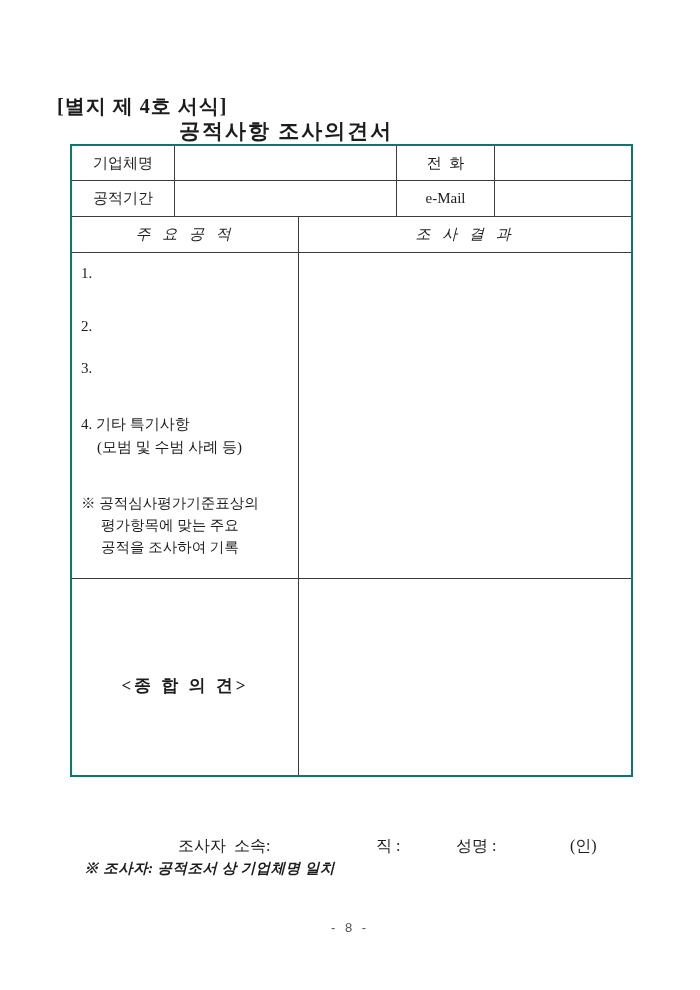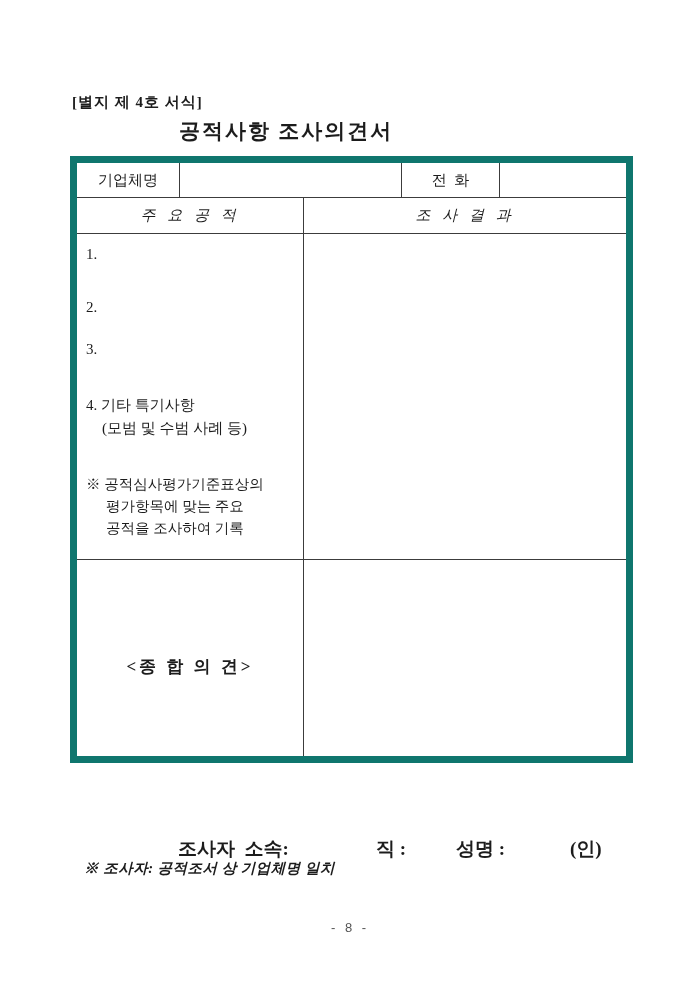--- a/index.html
+++ b/index.html
@@ -7,31 +7,31 @@
     width:700px;height:990px;
     background:#ffffff;
     font-family:"Liberation Serif","DejaVu Serif",serif;
     color:#1c1c1c;
     position:relative;
     overflow:hidden;
   }
   .page{position:absolute;inset:0;background:#ffffff;}
 
   .form-tag{
-    position:absolute;left:72px;top:93px;
-    font-size:15px;font-weight:bold;letter-spacing:1px;
+    position:absolute;left:57px;top:93px;
+    font-size:20px;font-weight:bold;letter-spacing:1px;
   }
   .title{
     position:absolute;left:0;top:117px;width:572px;
     text-align:center;font-size:21px;font-weight:bold;letter-spacing:2px;
   }
 
   .form-table{
-    position:absolute;left:70px;top:156px;width:563px;
-    border:7px solid #0f766e;
+    position:absolute;left:70px;top:144px;width:563px;
+    border:2px solid #0f766e;
     box-sizing:border-box;
     background:#fff;
   }
   .row{display:flex;box-sizing:border-box;border-bottom:1px solid #3c3c3c;}
   .row:last-child{border-bottom:none;}
   .cell{box-sizing:border-box;border-right:1px solid #3c3c3c;}
   .cell.last{border-right:none;flex:1;}
 
   .r-info{height:35px;}
   .r-info3{height:36px;}
@@ -66,22 +66,21 @@
 
   .r-opinion{height:196px;}
   .opinion-cell{
     display:flex;align-items:center;justify-content:center;
     font-weight:bold;font-size:17px;letter-spacing:3px;
     padding-top:16px;white-space:pre;
   }
 
   .signature-line{
     position:absolute;left:0;top:836px;width:700px;height:22px;
-    font-size:19px;
-    font-weight:bold;
+    font-size:16px;
   }
   .signature-line span{position:absolute;white-space:pre;}
   .sig-aff{left:178px;}
   .sig-pos{left:376px;}
   .sig-name{left:456px;}
   .sig-seal{left:570px;}
 
   .investigator-note{
     position:absolute;left:84px;top:859px;
     font-size:14.5px;font-weight:bold;font-style:italic;
@@ -106,20 +105,26 @@
   <div class="form-table">
 
     <div class="row r-info">
       <div class="cell info-c1 lbl">기업체명</div>
       <div class="cell info-c2"></div>
       <div class="cell info-c3 lbl">전  화</div>
       <div class="cell last"></div>
     </div>
 
 
+    <div class="row r-info r-info3">
+      <div class="cell info-c1 lbl">공적기간</div>
+      <div class="cell info-c2"></div>
+      <div class="cell info-c3 lbl">e-Mail</div>
+      <div class="cell last"></div>
+    </div>
 
     <div class="row r-header">
       <div class="cell main-left hdr">주 요 공 적</div>
       <div class="cell last hdr">조 사 결 과</div>
     </div>
 
     <div class="row r-content">
       <div class="cell main-left items-cell">
         <div class="item item-1">1.</div>
         <div class="item item-2">2.</div>

